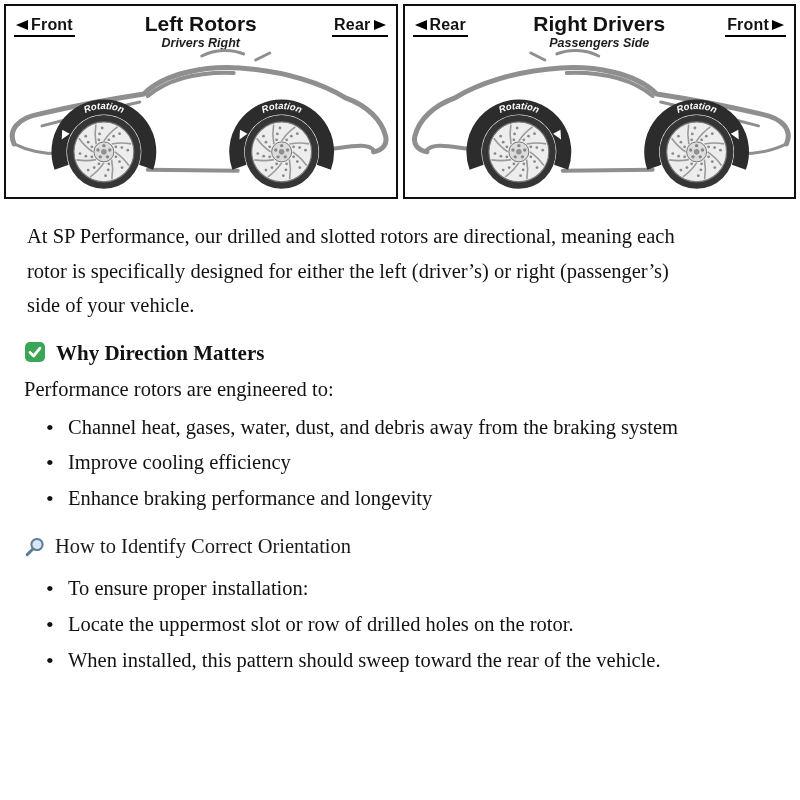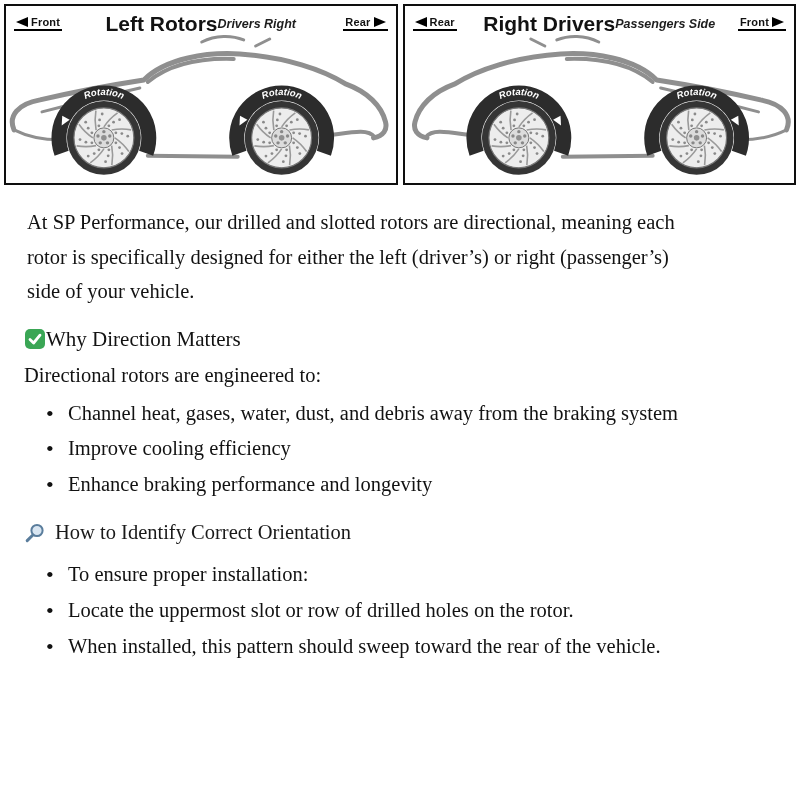--- a/index.html
+++ b/index.html
@@ -6,32 +6,32 @@
   html,body { background:#fff; }
   body { width:800px; font-family:"Liberation Serif", serif; color:#121212; }
 
   
   .diagram { display:flex; gap:5px; padding:4px 4px 2px; }
   .panel { flex:1; border:2px solid #0e0e0e; background:#fff; overflow:hidden; }
   .panel-header { display:grid; grid-template-columns:1fr auto 1fr; align-items:start; padding:6px 8px 0; font-family:"Liberation Sans", sans-serif; }
   .corner { display:inline-flex; align-items:center; gap:3px; border-bottom:2px solid #000; padding:0 2px 1px; margin-top:4px; }
   .corner.lft { justify-self:start; }
   .corner.rgt { justify-self:end; }
-  .corner-text { font-weight:bold; font-size:11px; letter-spacing:.2px; }
+  .corner-text { font-weight:bold; font-size:16px; letter-spacing:.2px; }
   .tri-left  { width:0; height:0; border-top:5px solid transparent; border-bottom:5px solid transparent; border-right:12px solid #000; }
   .tri-right { width:0; height:0; border-top:5px solid transparent; border-bottom:5px solid transparent; border-left:12px solid #000; }
-  .titles { display:flex; flex-direction:row; align-items:center; line-height:1.12; }
+  .titles { display:flex; flex-direction:column; align-items:center; line-height:1.12; }
   .panel-title { font-size:21px; font-weight:bold; }
   .panel-subtitle { font-size:12.5px; font-weight:bold; font-style:italic; color:#1d1d1d; }
   .car { width:100%; height:auto; display:block; margin-top:-4px; }
 
   
   .article { padding:10px 24px 24px; }
   .intro { font-size:20.5px; line-height:1.68; margin:8px 3px 16px; max-width:660px; }
-  .sec-h2 { font-size:21px; font-weight:normal; margin:18px 0 12px; display:flex; align-items:center; }
+  .sec-h2 { font-size:21px; font-weight:bold; margin:18px 0 12px; display:flex; align-items:flex-start; gap:10px; }
   .sec-h3 { font-size:20.5px; font-weight:normal; margin:20px 0 14px; display:flex; align-items:flex-end; gap:9px; color:#1a1a1a; }
   .lead { font-size:20.5px; margin:12px 0 10px; }
   ul.blist { list-style:none; margin:4px 0 16px 20px; }
   ul.blist li { font-size:20.5px; line-height:1.64; padding-left:24px; position:relative; max-width:640px; margin-bottom:2px; }
   ul.blist li::before { content:"•"; position:absolute; left:2px; top:-1px; font-size:22px; color:#111; }
   .icon { display:inline-flex; flex:0 0 auto; }
 </style>
 </head>
 <body>
 
@@ -294,21 +294,21 @@
     <h2 class="sec-h2">
       <span class="icon">
         <svg width="22" height="22" viewBox="0 0 22 22">
           <rect x="1" y="1" width="20" height="20" rx="5" fill="#3aa655"></rect>
           <path d="M 6 11.5 L 9.6 15 L 16 7.2" fill="none" stroke="#fff" stroke-width="2.8" stroke-linecap="round" stroke-linejoin="round"></path>
         </svg>
       </span>
       <span>Why Direction Matters</span>
     </h2>
 
-    <p class="lead">Directional rotors are engineered to:</p>
+    <p class="lead">Performance rotors are engineered to:</p>
 
     <ul class="blist">
       <li>Channel heat, gases, water, dust, and debris away from the braking system</li>
       <li>Improve cooling efficiency</li>
       <li>Enhance braking performance and longevity</li>
     </ul>
 
     <h3 class="sec-h3">
       <span class="icon">
         <svg width="22" height="22" viewBox="0 0 22 22">

